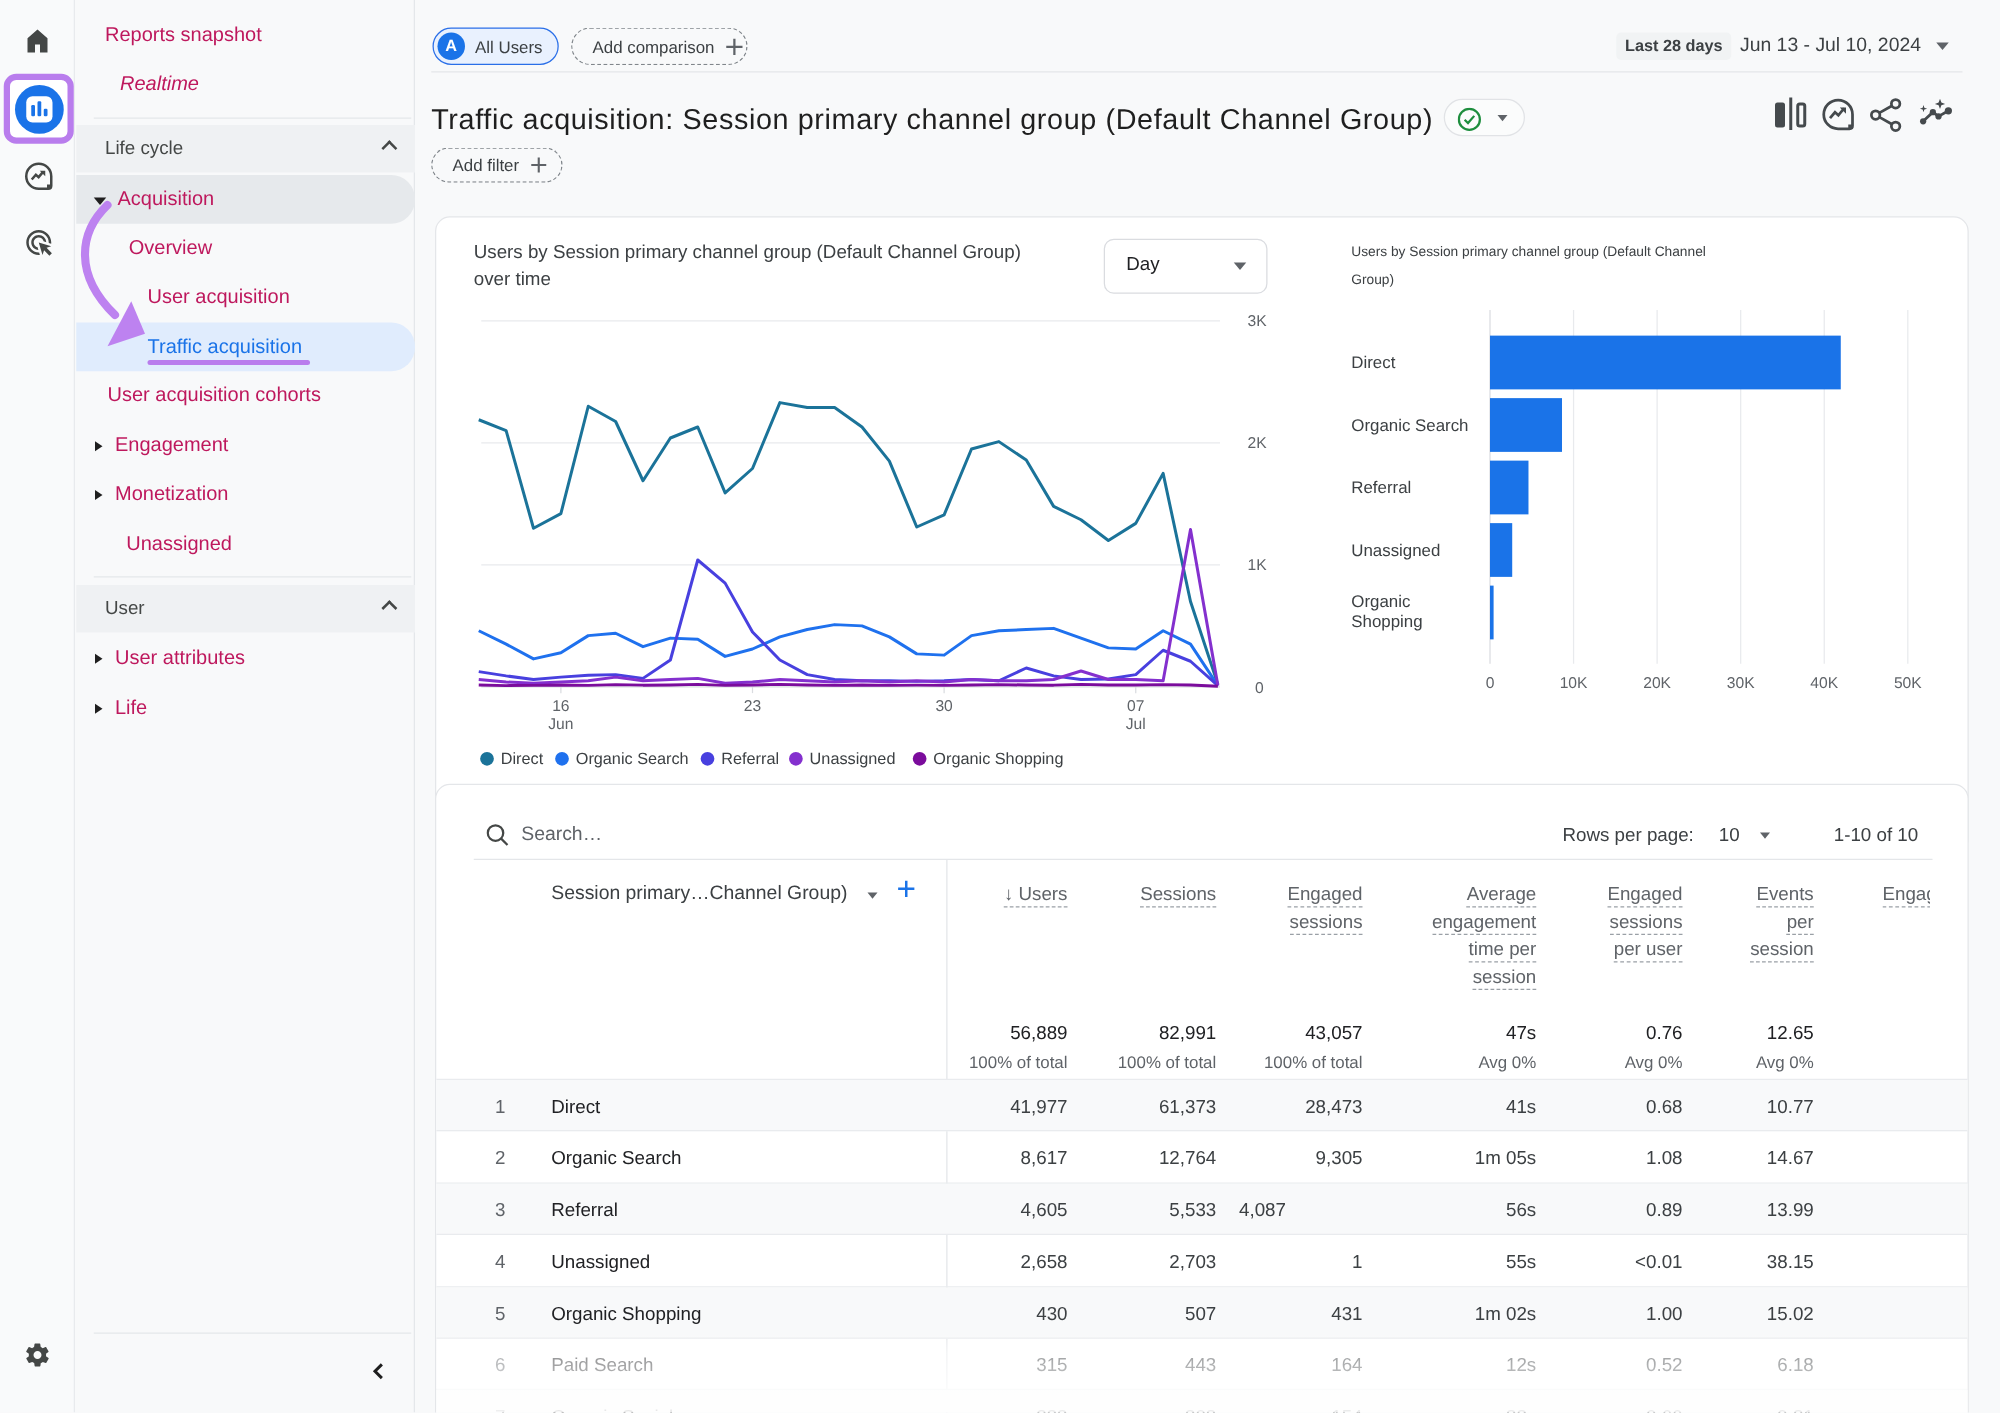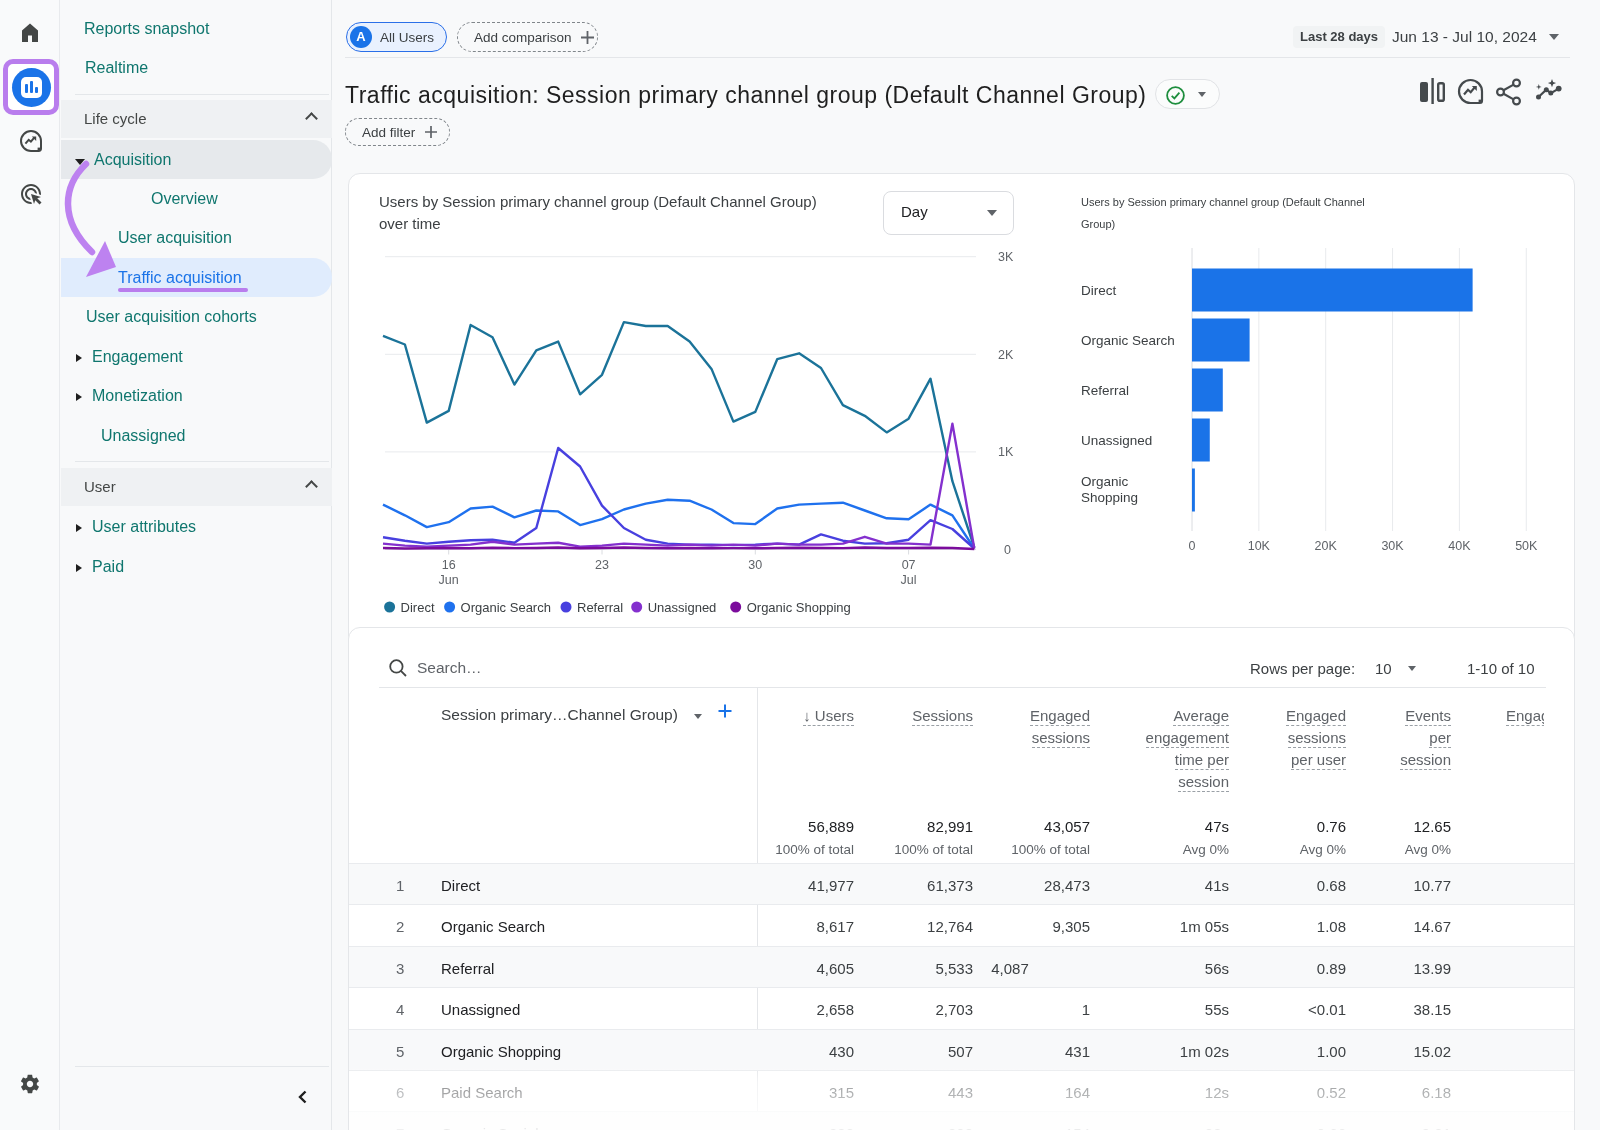--- a/index.html
+++ b/index.html
@@ -3,21 +3,21 @@
 <meta charset="utf-8">
 <style>
 * { margin:0; padding:0; box-sizing:border-box; }
 html,body { width:1600px; height:1130px; overflow:hidden; }
 body { font-family:"Liberation Sans", sans-serif; background:#f8f9fa; position:relative; color:#202124; }
 .abs { position:absolute; }
 
 
 #rail { position:absolute; left:0; top:0; width:60px; height:1130px; background:#f9fafb; border-right:1px solid #e8eaed; }
 #nav { position:absolute; left:61px; top:0; width:271px; height:1130px; background:#f8f9fa; border-right:1px solid #e4e7ea; }
-.navitem { position:absolute; left:0; width:271px; height:39px; line-height:39px; font-size:16px; color:#0f766e; }
+.navitem { position:absolute; left:0; width:271px; height:39px; line-height:39px; font-size:16px; color:#be185d; }
 .navhead { position:absolute; left:0; width:271px; height:38px; line-height:38px; font-size:15px; color:#444746; background:#eff1f3; }
 .tri-right { display:inline-block; width:0; height:0; border-left:6px solid #1f1f1f; border-top:4.5px solid transparent; border-bottom:4.5px solid transparent; }
 .tri-down { display:inline-block; width:0; height:0; border-top:6.5px solid #1f1f1f; border-left:5px solid transparent; border-right:5px solid transparent; }
 .chev { position:absolute; right:16px; top:14px; width:9px; height:9px; border-left:2px solid #444746; border-top:2px solid #444746; transform:rotate(45deg); }
 
 
 #main { position:absolute; left:333px; top:0; width:1267px; height:1130px; background:#f8f9fa; }
 .chip { position:absolute; height:30px; border-radius:16px; display:flex; align-items:center; font-size:13.5px; color:#3c4043; }
 .card { position:absolute; left:15px; width:1227px; background:#fff; border:1px solid #e4e6e9; border-radius:12px; }
 
@@ -55,36 +55,36 @@
     <path fill="#444746" d="M11.71,17.99C8.53,17.84,6,15.21,6,12c0-3.31,2.69-6,6-6c3.21,0,5.84,2.53,5.99,5.71l-2.1-0.63C15.48,9.31,13.89,8,12,8c-2.21,0-4,1.79-4,4c0,1.89,1.31,3.48,3.08,3.89L11.71,17.99z M22,12c0,0.3-0.01,0.6-0.04,0.9l-1.97-0.59C20,12.21,20,12.1,20,12c0-4.42-3.58-8-8-8s-8,3.58-8,8s3.58,8,8,8c0.1,0,0.21,0,0.31-0.01l0.59,1.97C12.6,21.99,12.3,22,12,22C6.48,22,2,17.52,2,12C2,6.48,6.48,2,12,2s10,4.48,10,10z M18.23,16.26L22,15l-10-3l3,10l1.26-3.77l4.27,4.27l1.98-1.98L18.23,16.26z"></path>
   </svg>
 
   <svg class="abs" style="left:19px;top:1073px" width="22" height="22" viewBox="0 0 24 24">
       <path fill="#444746" d="M19.4 13c0-.3.1-.6.1-1s0-.7-.1-1l2.1-1.7c.2-.2.2-.4.1-.6l-2-3.5c-.1-.2-.4-.3-.6-.2l-2.5 1c-.5-.4-1.1-.7-1.7-1l-.4-2.6c0-.2-.2-.4-.5-.4h-4c-.2 0-.4.2-.5.4l-.4 2.6c-.6.2-1.2.6-1.7 1l-2.5-1c-.2-.1-.5 0-.6.2l-2 3.5c-.1.2-.1.5.1.6L4.5 11c0 .3-.1.6-.1 1s0 .7.1 1l-2.1 1.7c-.2.2-.2.4-.1.6l2 3.5c.1.2.4.3.6.2l2.5-1c.5.4 1.1.7 1.7 1l.4 2.6c0 .2.2.4.5.4h4c.2 0 .4-.2.5-.4l.4-2.6c.6-.2 1.2-.6 1.7-1l2.5 1c.2.1.5 0 .6-.2l2-3.5c.1-.2.1-.5-.1-.6L19.4 13zM12 15.5c-1.9 0-3.5-1.6-3.5-3.5s1.6-3.5 3.5-3.5 3.5 1.6 3.5 3.5-1.6 3.5-3.5 3.5z"></path>
     </svg>
 </div>
 
 <div id="nav">
   <div class="navitem" style="top:9px;"><span style="margin-left:23px;">Reports snapshot</span></div>
-  <div class="navitem" style="top:48px;"><span style="margin-left:24px;">Realtime</span></div>
+  <div class="navitem" style="top:48px;"><span style="margin-left:35px;font-style:italic;">Realtime</span></div>
   <div class="abs" style="left:14px;top:94px;width:254px;border-top:1px solid #e4e7ea;"></div>
   <div class="navhead" style="top:100px;"><span style="margin-left:23px;">Life cycle</span><span class="chev"></span></div>
   <div class="navitem" style="top:140px;background:#e6e9ec;border-radius:0 19px 19px 0;"><span class="tri-down" style="margin-left:14px;"></span><span style="margin-left:9px;">Acquisition</span></div>
-  <div class="navitem" style="top:179px;"><span style="margin-left:90px;">Overview</span></div>
+  <div class="navitem" style="top:179px;"><span style="margin-left:42px;">Overview</span></div>
   <div class="navitem" style="top:258px;background:#e0ecfd;border-radius:0 19px 19px 0;color:#1a73e8;"><span style="margin-left:57px;">Traffic acquisition</span></div>
   <div class="navitem" style="top:218px;"><span style="margin-left:57px;">User acquisition</span></div>
   <div class="abs" style="left:57px;top:288px;width:130px;height:4px;background:#b97ded;border-radius:2px;"></div>
   <div class="navitem" style="top:297px;"><span style="margin-left:25px;">User acquisition cohorts</span></div>
   <div class="navitem" style="top:337px;"><span class="tri-right" style="margin-left:15px;"></span><span style="margin-left:10px;">Engagement</span></div>
   <div class="navitem" style="top:376px;"><span class="tri-right" style="margin-left:15px;"></span><span style="margin-left:10px;">Monetization</span></div>
   <div class="navitem" style="top:416px;"><span style="margin-left:40px;">Unassigned</span></div>
   <div class="abs" style="left:14px;top:461px;width:254px;border-top:1px solid #e4e7ea;"></div>
   <div class="navhead" style="top:468px;"><span style="margin-left:23px;">User</span><span class="chev"></span></div>
   <div class="navitem" style="top:507px;"><span class="tri-right" style="margin-left:15px;"></span><span style="margin-left:10px;">User attributes</span></div>
-  <div class="navitem" style="top:547px;"><span class="tri-right" style="margin-left:15px;"></span><span style="margin-left:10px;">Paid</span></div>
+  <div class="navitem" style="top:547px;"><span class="tri-right" style="margin-left:15px;"></span><span style="margin-left:10px;">Life</span></div>
 
   <svg class="abs" style="left:0;top:150px;" width="140" height="140" viewBox="0 0 140 140">
     <path d="M25 14 C 2 36, -2 70, 31 102" fill="none" stroke="#bd82f0" stroke-width="6.5" stroke-linecap="round"></path>
     <polygon points="44,91 55,117 25,127" fill="#bd82f0"></polygon>
   </svg>
 
   <svg class="abs" style="left:234px;top:1089px" width="16" height="16" viewBox="0 0 16 16">
       <path d="M10.5 2.5 L5 8 L10.5 13.5" fill="none" stroke="#1f1f1f" stroke-width="2.4"></path>
     </svg>
   <div class="abs" style="left:14px;top:1066px;width:254px;border-top:1px solid #e4e7ea;"></div>

